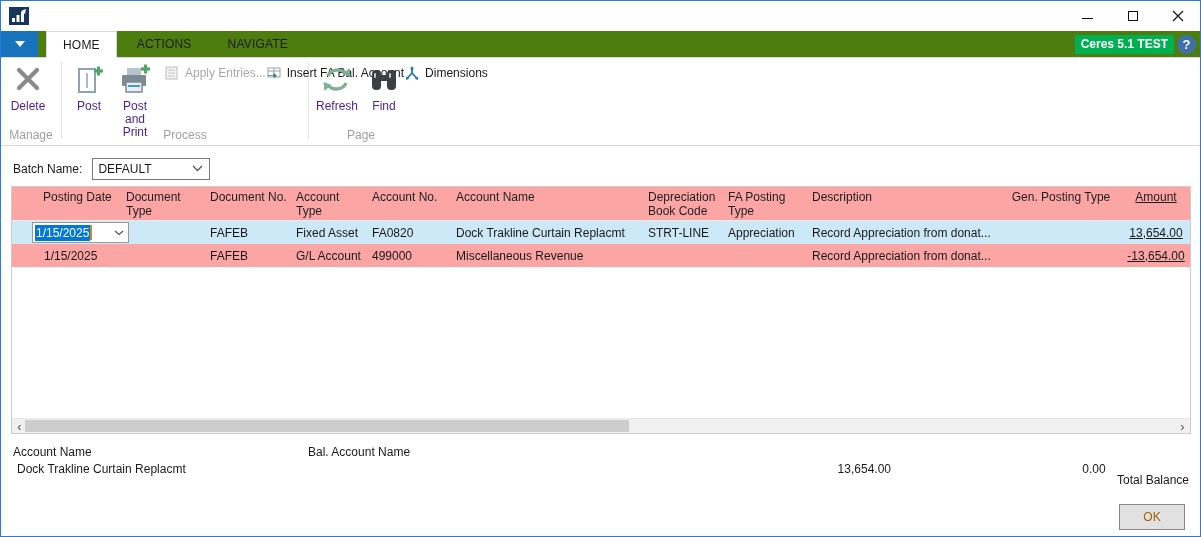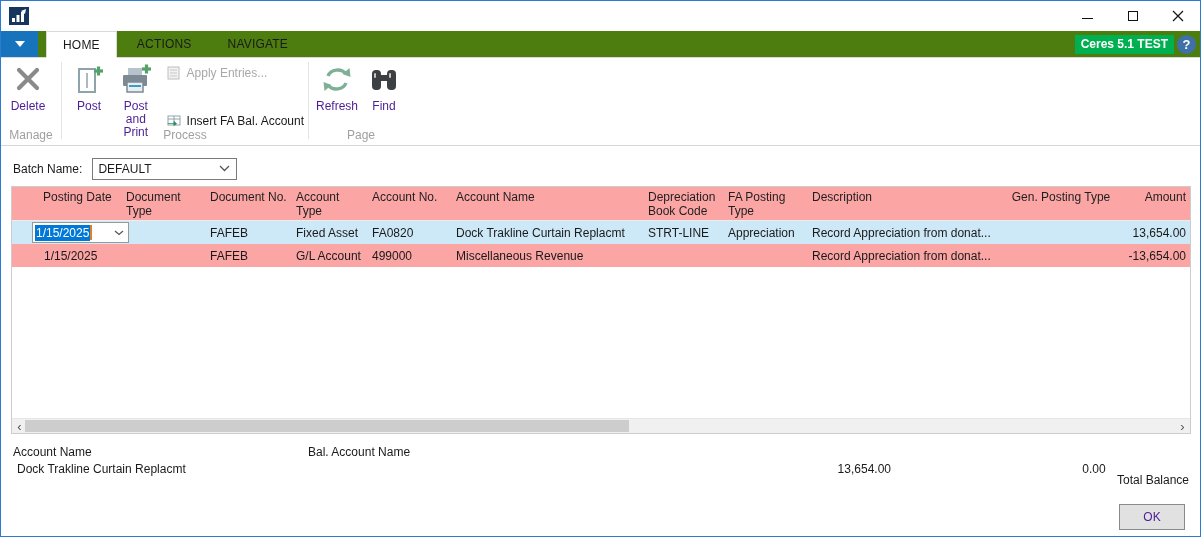--- a/index.html
+++ b/index.html
@@ -77,35 +77,35 @@
     text-align:center; color:#a0a0a0; font-size:12px;
   }
   .vsep { width:1px; background:#e3e3e3; margin:4px 0 6px 0; }
   .big-btn {
     display:flex; flex-direction:column; align-items:center;
     min-width:46px; padding:2px 3px 0 3px; background:none; border:none;
     font:inherit; color:#4c1d95; cursor:default;
   }
   .big-icon { height:36px; display:flex; align-items:center; justify-content:center; }
   .big-label { text-align:center; line-height:13px; margin-top:2px; }
-  .small-col { display:flex; flex-direction:column; margin-left:6px; padding-top:2px;gap:26px; }
+  .small-col { display:flex; flex-direction:row; margin-left:6px; padding-top:2px; }
   .small-btn {
     display:flex; align-items:center; gap:5px; height:20px; margin:1px 0;
     background:none; border:none; font:inherit; color:#1a1a1a; cursor:default;
     white-space:nowrap;
   }
   .small-btn.disabled { color:#a8a8a8; }
   
   .batchrow {
     position:absolute; left:0; top:150px; right:0; height:35px;
     display:flex; align-items:center; background:#fff;
   }
   .batch-label { margin-left:12px; }
   .combo {
-    margin-left:10px; width:145px; height:22px;
+    margin-left:10px; width:118px; height:22px;
     border:1px solid #7a7a7a; background:#fff;
     display:flex; align-items:center; padding-left:5px;
   }
   .combo-chevron { margin-left:auto; margin-right:6px; display:flex; }
   
   .grid {
     position:absolute; left:10px; top:185px; width:1180px; height:248px;
     border:1px solid #cccccc; border-bottom:1px solid #cccccc;
     background:#fca5a5; display:flex; flex-direction:column;
   }
@@ -118,21 +118,21 @@
   .c-date  { width:100px; flex:none; }
   .c-dtype { width:84px; flex:none; }
   .c-dno   { width:86px; flex:none; }
   .c-atype { width:76px; flex:none; }
   .c-ano   { width:84px; flex:none; }
   .c-aname { width:192px; flex:none; }
   .c-depr  { width:80px; flex:none; }
   .c-fapt  { width:84px; flex:none; }
   .c-desc  { width:192px; flex:none; }
   .c-gpt   { width:122px; flex:none;text-align:center; }
-  .c-amt   { width:70px; flex:none; text-align:right; padding-right:6px; }
+  .c-amt   { width:70px; flex:none; text-align:center; padding-right:6px;text-decoration:underline; }
   .h-date  { padding-left:21px; }
   .v-date  { padding-left:22px; }
   .date-editor {
     margin-left:10px; width:97px; height:21px; background:#fff;
     border:1px solid #999; display:flex; align-items:center; padding-left:2px;
   }
   .sel-text { background:#0078d7; color:#fff; padding:0 1px; line-height:16px; }
   .text-caret { width:2px; height:15px; background:#d9822b; }
   .editor-chevron { margin-left:auto; margin-right:4px; display:flex; }
   .grid-empty { flex:1; background:#fff; }
@@ -157,21 +157,21 @@
   .f-bal-label  { left:307px; top:7px; }
   .f-bal-value  { left:311px; top:24px; }
   .f-balance-label { left:700px; width:190px; top:7px; text-align:right; }
   .f-balance-value { left:700px; width:190px; top:24px; text-align:right; }
   .f-total-label { right:11px; width:190px; top:7px; text-align:right;margin-top:28px; }
   .f-total-value { right:11px; width:190px; top:24px; text-align:center; }
   
   .ok-btn {
     position:absolute; right:15px; top:503px; width:66px; height:26px;
     background:#e1e1e1; border:1px solid #8a8a8a;
-    font:inherit; font-size:12px; color:#4c1d95; text-align:center; cursor:default;
+    font:inherit; font-size:12px; color:#a16207; text-align:center; cursor:default;
   }
 </style>
 </head>
 <body>
 
 <div class="window">
 
   <div class="titlebar">
     <span class="app-icon">
       <svg width="20" height="18" viewBox="0 0 20 18">

